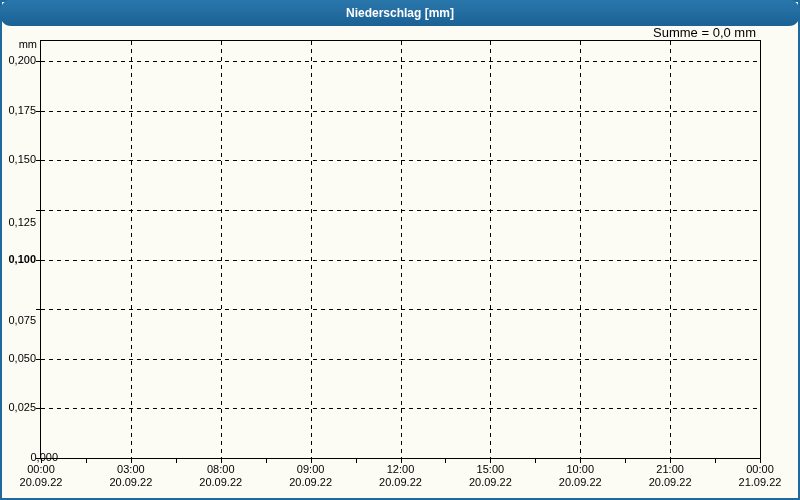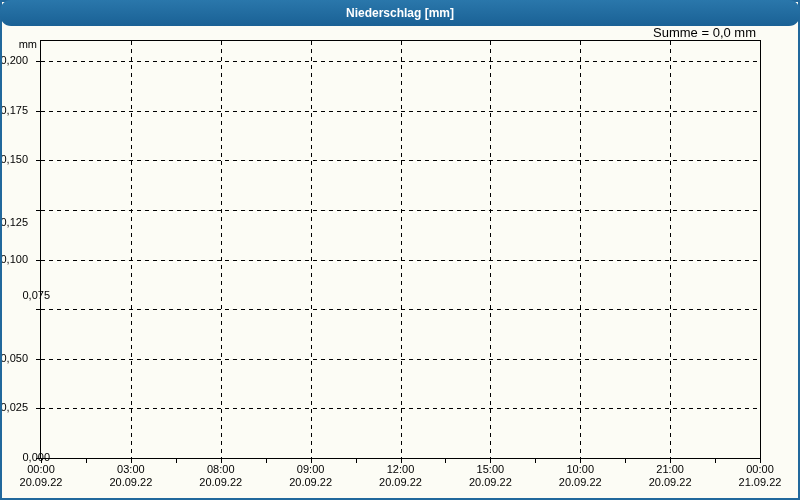--- a/index.html
+++ b/index.html
@@ -29,21 +29,21 @@
   .plot{
     position:absolute;left:40px;top:40px;width:721px;height:419px;
     box-sizing:border-box;border:1px solid #000;overflow:visible;z-index:1;
   }
   .hgrid{position:absolute;left:0;width:719px;height:1px;
     background:repeating-linear-gradient(to right,#000 0 4px,transparent 4px 8px);}
   .vgrid{position:absolute;top:0;height:417px;width:1px;
     background:repeating-linear-gradient(to bottom,#000 0 4px,transparent 4px 8px);}
   .ytick{position:absolute;left:-5px;width:4px;height:1px;background:#000;}
   .xtick{position:absolute;top:418px;width:1px;height:4px;background:#000;}
-  .ylabel{position:absolute;left:0;width:28px;text-align:right;font-size:11px;line-height:13px;}
+  .ylabel{position:absolute;left:0;width:36px;text-align:right;font-size:11px;line-height:13px;}
   .xtime{position:absolute;top:463px;width:60px;text-align:center;font-size:11px;line-height:13px;}
   .xdate{position:absolute;top:476px;width:60px;text-align:center;font-size:11px;line-height:13px;}
 </style>
 </head>
 <body>
 
 <div class="page" style="background: rgb(252, 252, 245);">
   <div class="titlebar" style="background: linear-gradient(rgb(42, 119, 171), rgb(26, 97, 149)); border-radius: 11px;">
     <span class="title" style="color: rgb(255, 255, 255);">Niederschlag [mm]</span>
   </div>
@@ -90,22 +90,22 @@
       <div class="xtick" style="left: 584.188px;"></div>
       <div class="xtick" style="left: 629.125px;"></div>
       <div class="xtick" style="left: 674.062px;"></div>
       <div class="xtick" style="left: 719px;"></div>
     </div>
   <div class="border-overlay" style="border-color: rgb(33, 104, 156);"></div>
 <div class="ylabel" style="top: 54px;">0,200</div>
     <div class="ylabel" style="top: 103.625px;">0,175</div>
     <div class="ylabel" style="top: 153.25px;">0,150</div>
     <div class="ylabel" style="top: 216px;">0,125</div>
-    <div class="ylabel" style="top: 252.5px;">0,100</div>
-    <div class="ylabel" style="top: 289px; margin-left: 22px;">0,075</div>
+    <div class="ylabel" style="top: 252.5px; font-weight: bold;">0,100</div>
+    <div class="ylabel" style="top: 314px;">0,075</div>
     <div class="ylabel" style="top: 351.75px;">0,050</div>
     <div class="ylabel" style="top: 401.375px;">0,025</div>
     <div class="ylabel" style="top: 451px; padding-left: 22px;">0,000</div>
     <div class="xtime" style="left: 11px;">00:00</div>
     <div class="xdate" style="left: 11px;">20.09.22</div>
     <div class="xtime" style="left: 100.875px;">03:00</div>
     <div class="xdate" style="left: 100.875px;">20.09.22</div>
     <div class="xtime" style="left: 190.75px;">08:00</div>
     <div class="xdate" style="left: 190.75px;">20.09.22</div>
     <div class="xtime" style="left: 280.625px;">09:00</div>

